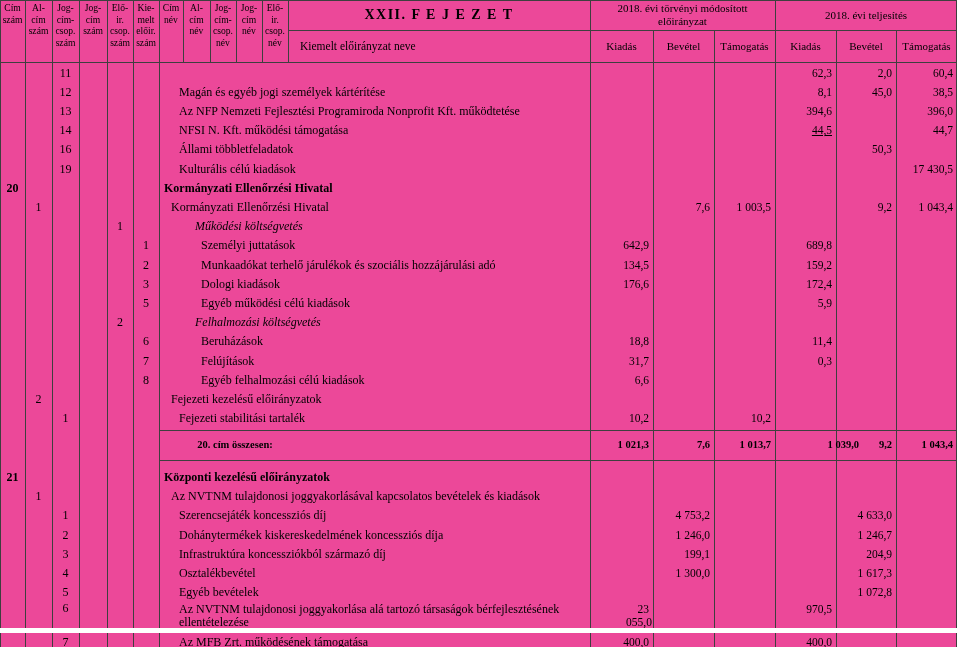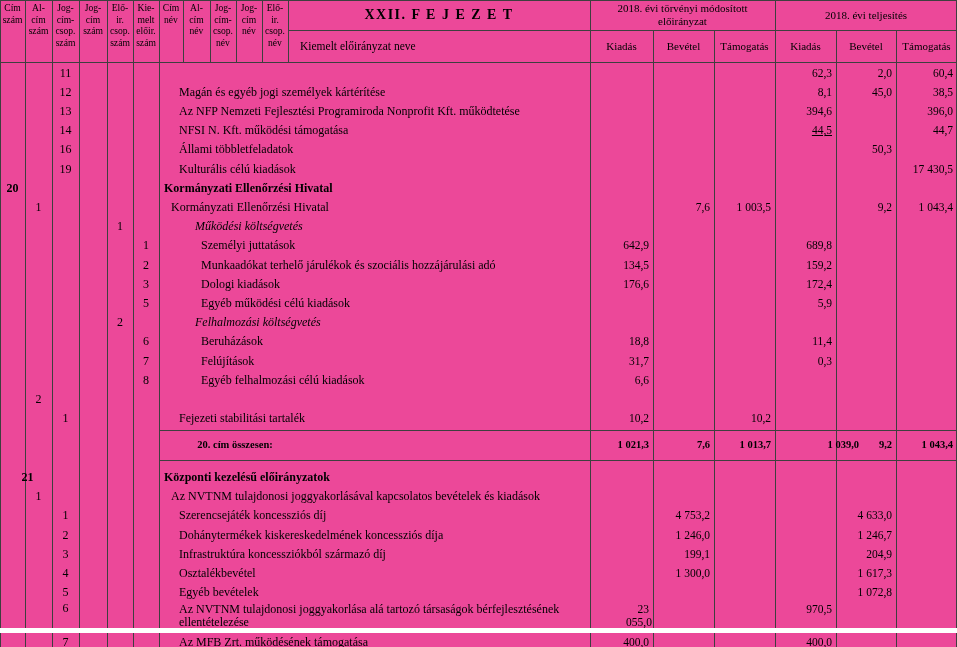--- a/index.html
+++ b/index.html
@@ -168,34 +168,35 @@
     <div class="t val" style="left: 590px; top: 332.3px; width: 63px; height: 19.2px; line-height: 19.2px;">18,8</div>
     <div class="t val" style="left: 775px; top: 332.3px; width: 61px; height: 19.2px; line-height: 19.2px;">11,4</div>
     <div class="t num" style="left: 133px; top: 351.5px; width: 26px; height: 19.2px; line-height: 19.2px;">7</div>
     <div class="t name" style="left: 201px; top: 351.5px; width: 385px; height: 19.2px; line-height: 19.2px;">Felújítások</div>
     <div class="t val" style="left: 590px; top: 351.5px; width: 63px; height: 19.2px; line-height: 19.2px;">31,7</div>
     <div class="t val" style="left: 775px; top: 351.5px; width: 61px; height: 19.2px; line-height: 19.2px;">0,3</div>
     <div class="t num" style="left: 133px; top: 370.7px; width: 26px; height: 19.2px; line-height: 19.2px;">8</div>
     <div class="t name" style="left: 201px; top: 370.7px; width: 385px; height: 19.2px; line-height: 19.2px;">Egyéb felhalmozási célú kiadások</div>
     <div class="t val" style="left: 590px; top: 370.7px; width: 63px; height: 19.2px; line-height: 19.2px;">6,6</div>
     <div class="t num" style="left: 25px; top: 389.9px; width: 27px; height: 19.2px; line-height: 19.2px;">2</div>
+    <div class="t name" style="left: 171px; top: 389.9px; width: 415px; height: 19.2px; line-height: 19.2px;">Fejezeti kezelésű előirányzatok</div>
     <div class="t num" style="left: 52px; top: 409.1px; width: 27px; height: 19.2px; line-height: 19.2px;">1</div>
     <div class="t name" style="left: 179px; top: 409.1px; width: 407px; height: 19.2px; line-height: 19.2px;">Fejezeti stabilitási tartalék</div>
     <div class="t val" style="left: 590px; top: 409.1px; width: 63px; height: 19.2px; line-height: 19.2px;">10,2</div>
     <div class="t val" style="left: 714px; top: 409.1px; width: 61px; height: 19.2px; line-height: 19.2px;">10,2</div>
     <div class="line" style="left: 159px; top: 430px; width: 798px; height: 1px; background: rgb(63, 63, 63);"></div>
     <div class="line" style="left: 159px; top: 459.5px; width: 798px; height: 1px; background: rgb(63, 63, 63);"></div>
     <div class="t totallabel" style="left: 159px; top: 430px; width: 152px; height: 29.5px; line-height: 29.5px;">20. cím összesen:</div>
     <div class="t val totalval" style="left: 590px; top: 430px; width: 63px; height: 29.5px; line-height: 29.5px;">1 021,3</div>
     <div class="t val totalval" style="left: 653px; top: 430px; width: 61px; height: 29.5px; line-height: 29.5px;">7,6</div>
     <div class="t val totalval" style="left: 714px; top: 430px; width: 61px; height: 29.5px; line-height: 29.5px;">1 013,7</div>
     <div class="t val totalval" style="left: 802px; top: 430px; width: 61px; height: 29.5px; line-height: 29.5px; padding-left: 17px;">1 039,0</div>
     <div class="t val totalval" style="left: 836px; top: 430px; width: 60px; height: 29.5px; line-height: 29.5px;">9,2</div>
     <div class="t val totalval" style="left: 896px; top: 430px; width: 61px; height: 29.5px; line-height: 29.5px;">1 043,4</div>
-    <div class="t num bold" style="left: 0px; top: 468px; width: 25px; height: 19.2px; line-height: 19.2px; margin-left: 15px;">21</div>
+    <div class="t num bold" style="left: 0px; top: 468px; width: 25px; height: 19.2px; line-height: 19.2px;">21</div>
     <div class="t name bold" style="left: 164px; top: 468px; width: 422px; height: 19.2px; line-height: 19.2px;">Központi kezelésű előirányzatok</div>
     <div class="t num" style="left: 25px; top: 487.2px; width: 27px; height: 19.2px; line-height: 19.2px;">1</div>
     <div class="t name" style="left: 171px; top: 487.2px; width: 415px; height: 19.2px; line-height: 19.2px;">Az NVTNM tulajdonosi joggyakorlásával kapcsolatos bevételek és kiadások</div>
     <div class="t num" style="left: 52px; top: 506.4px; width: 27px; height: 19.2px; line-height: 19.2px;">1</div>
     <div class="t name" style="left: 179px; top: 506.4px; width: 407px; height: 19.2px; line-height: 19.2px;">Szerencsejáték koncessziós díj</div>
     <div class="t val" style="left: 653px; top: 506.4px; width: 61px; height: 19.2px; line-height: 19.2px;">4 753,2</div>
     <div class="t val" style="left: 836px; top: 506.4px; width: 60px; height: 19.2px; line-height: 19.2px;">4 633,0</div>
     <div class="t num" style="left: 52px; top: 525.6px; width: 27px; height: 19.2px; line-height: 19.2px;">2</div>
     <div class="t name" style="left: 179px; top: 525.6px; width: 407px; height: 19.2px; line-height: 19.2px;">Dohánytermékek kiskereskedelmének koncessziós díja</div>
     <div class="t val" style="left: 653px; top: 525.6px; width: 61px; height: 19.2px; line-height: 19.2px;">1 246,0</div>

